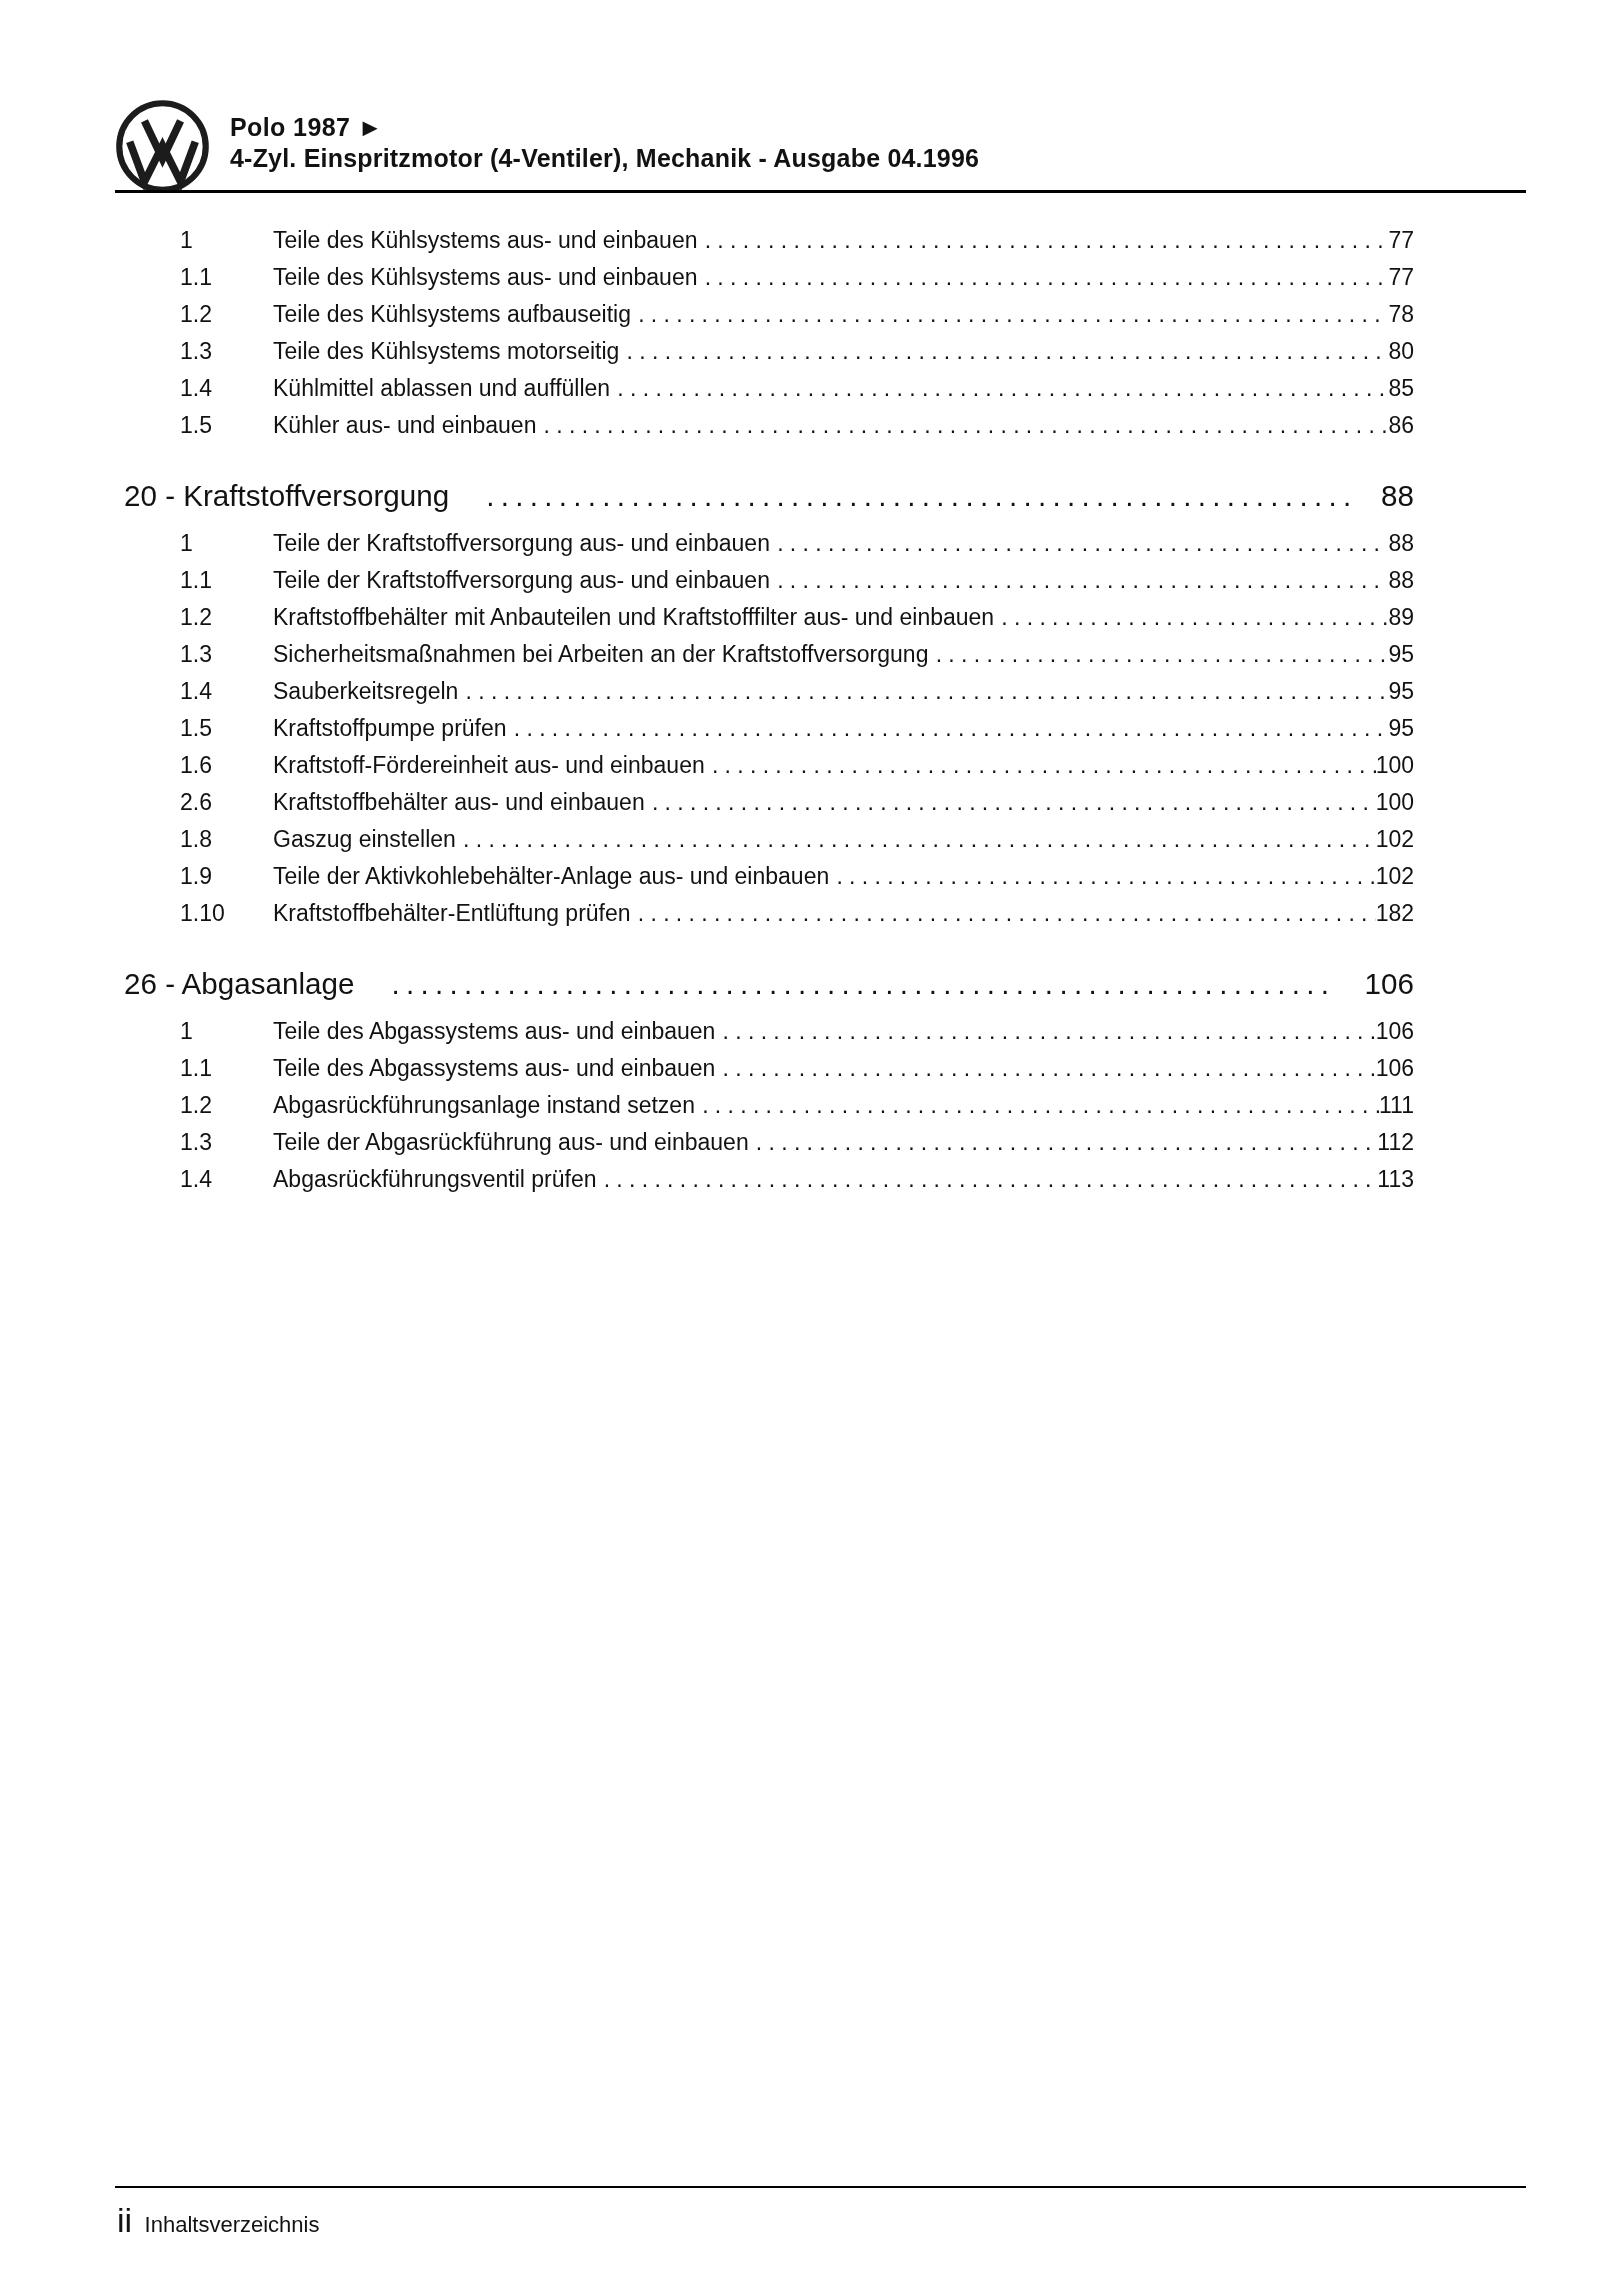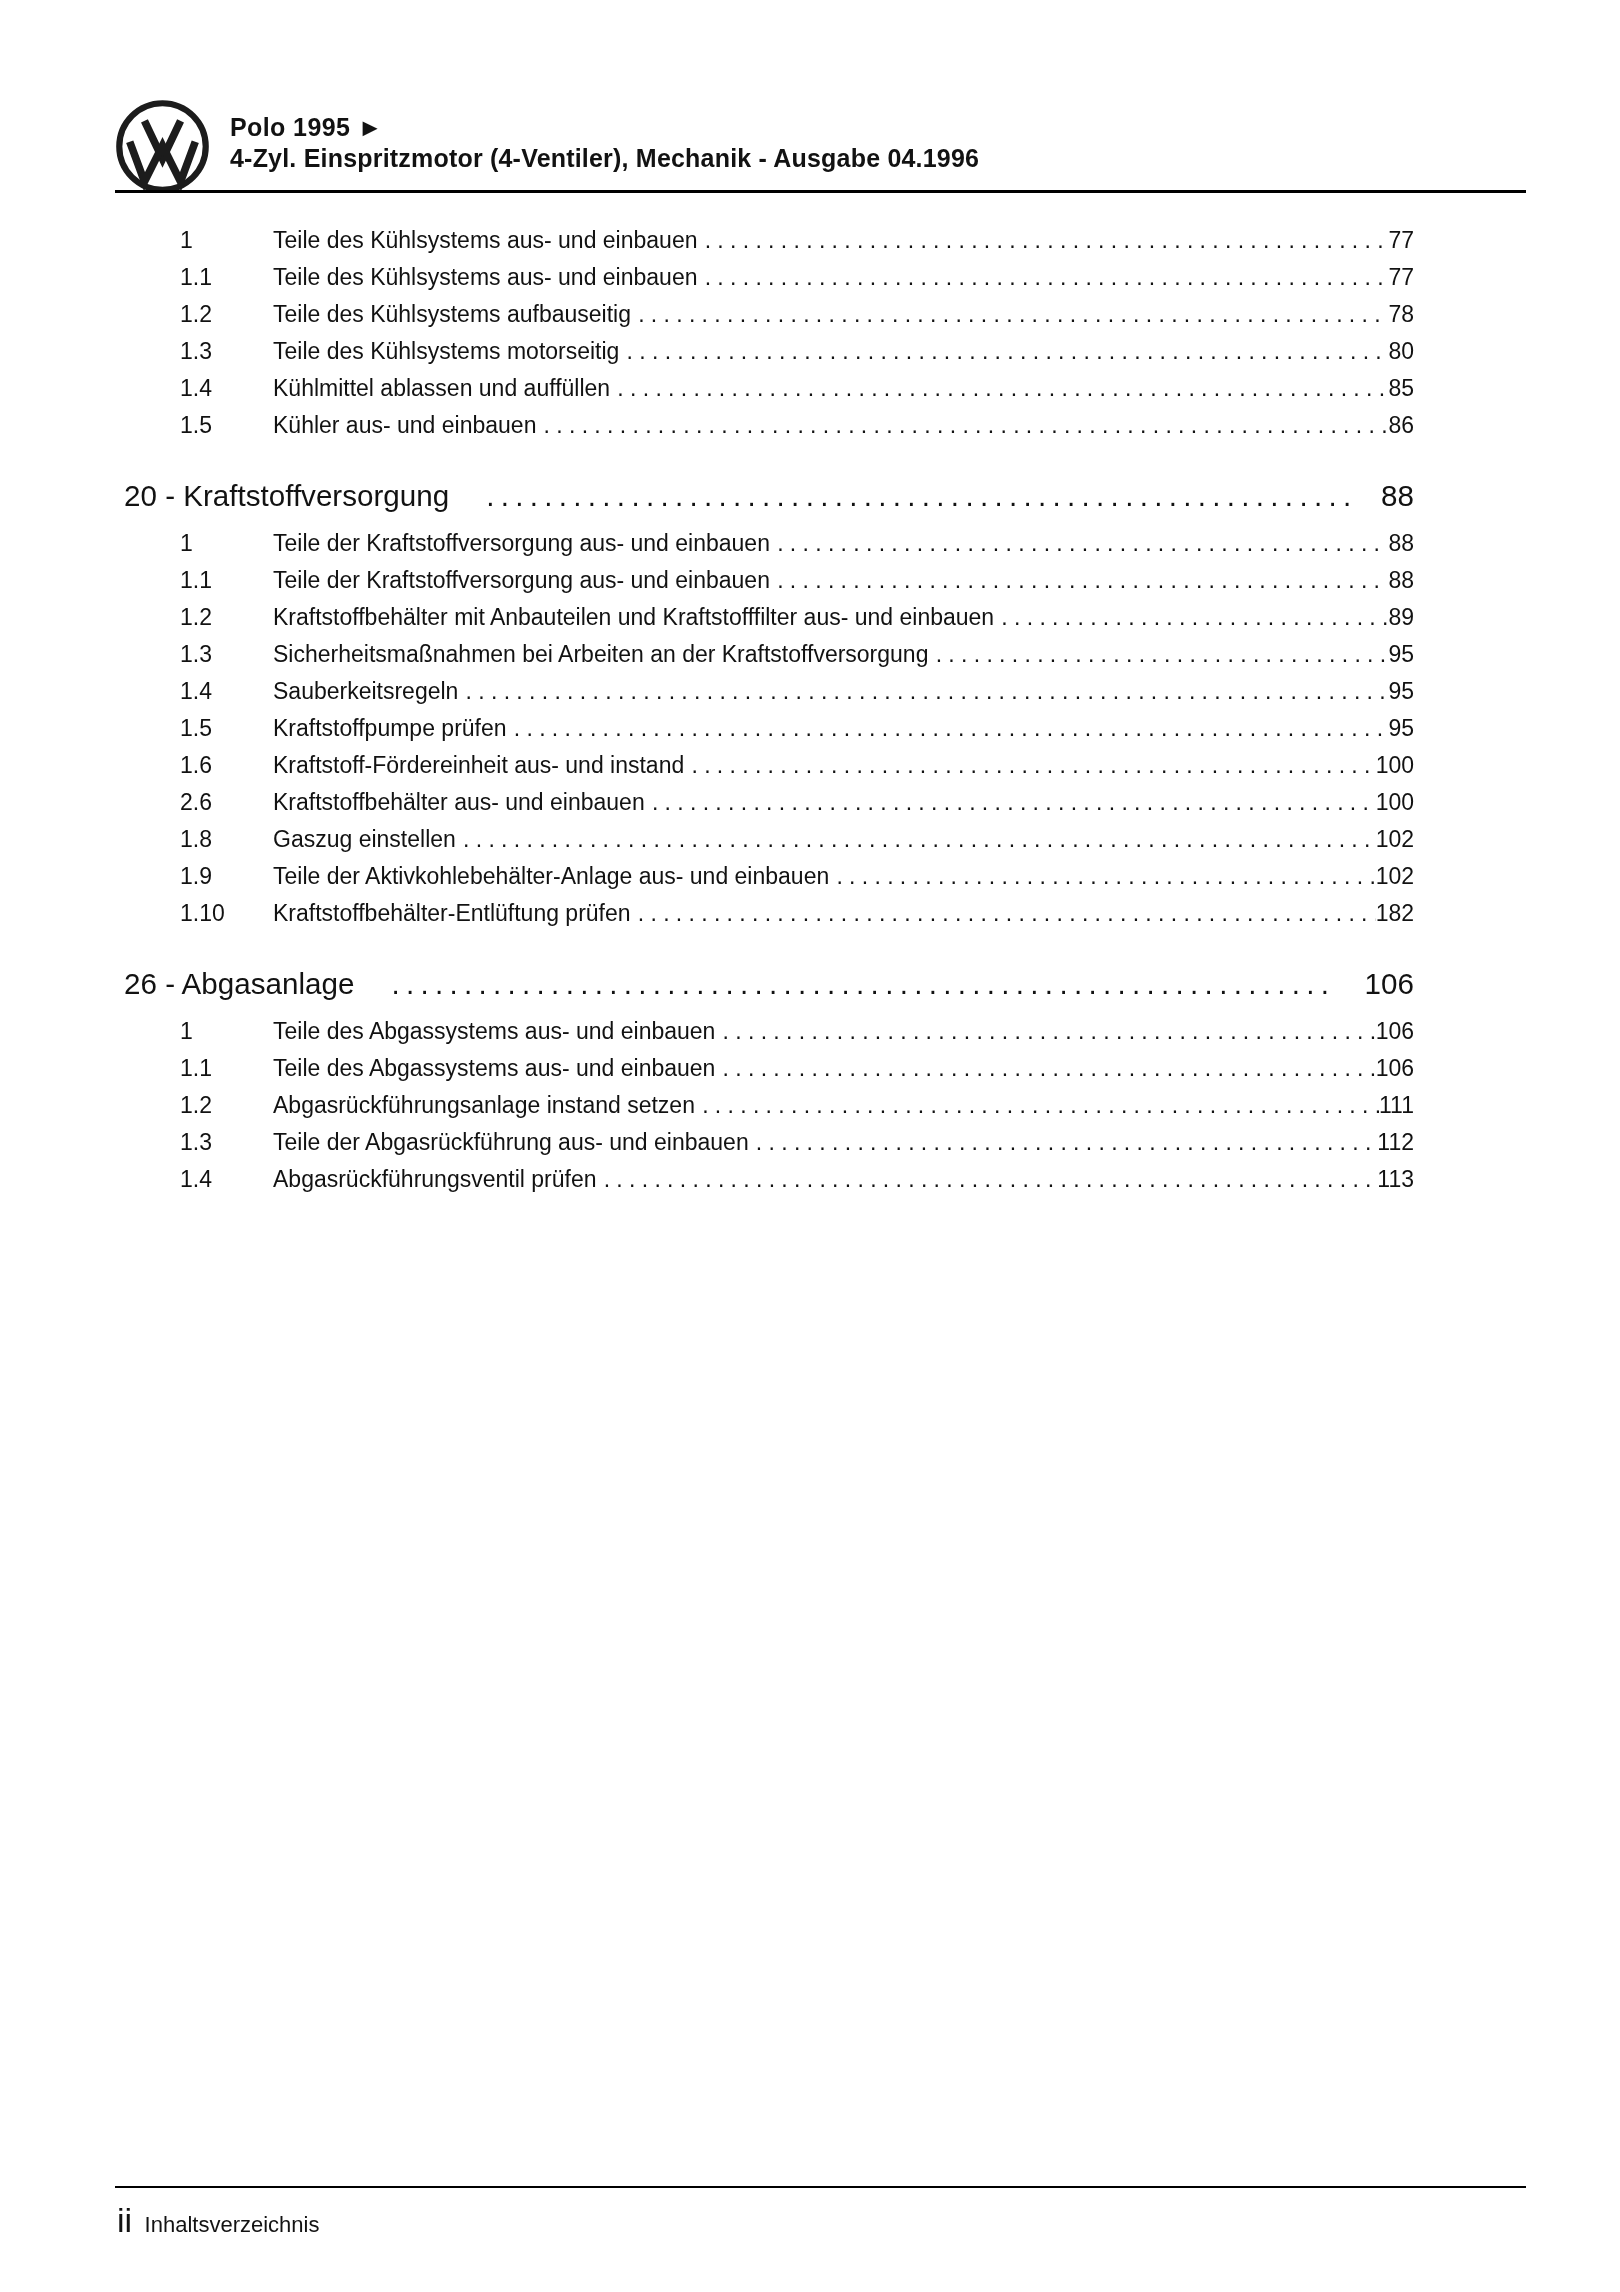--- a/index.html
+++ b/index.html
@@ -71,21 +71,21 @@
 
 <div class="page">
 
   <svg class="logo" viewBox="0 0 100 100" aria-hidden="true">
     <circle cx="50" cy="50" r="45.5" fill="none" stroke="#1c1c1c" stroke-width="6.5"></circle>
     <polyline points="31,23 50,63 69,23" fill="none" stroke="#1c1c1c" stroke-width="8"></polyline>
     <polyline points="15.5,45 31,87 50,49 69,87 84.5,45" fill="none" stroke="#1c1c1c" stroke-width="8"></polyline>
   </svg>
 
   <div class="header-text">
-    <div class="header-model">Polo 1995 ►</div>
+    <div class="header-model">Polo 1987 ►</div>
     <div class="header-sub">4-Zyl. Einspritzmotor (4-Ventiler), Mechanik - Ausgabe 04.1996</div>
   </div>
 
   <div class="rule rule-header"></div>
 
   <div class="toc">
       <div class="toc-section">
         <div class="toc-row toc-line">
           <span class="toc-num">1</span>
           <span class="toc-title">Teile des Kühlsystems aus- und einbauen</span>
@@ -160,21 +160,21 @@
           <span class="toc-page">95</span>
         </div>
         <div class="toc-row toc-line">
           <span class="toc-num">1.5</span>
           <span class="toc-title">Kraftstoffpumpe prüfen</span>
           <span class="toc-leader">................................................................................................................................................................................................................................................................................................................................</span>
           <span class="toc-page">95</span>
         </div>
         <div class="toc-row toc-line">
           <span class="toc-num">1.6</span>
-          <span class="toc-title">Kraftstoff-Fördereinheit aus- und instand</span>
+          <span class="toc-title">Kraftstoff-Fördereinheit aus- und einbauen</span>
           <span class="toc-leader">................................................................................................................................................................................................................................................................................................................................</span>
           <span class="toc-page">100</span>
         </div>
         <div class="toc-row toc-line">
           <span class="toc-num">2.6</span>
           <span class="toc-title">Kraftstoffbehälter aus- und einbauen</span>
           <span class="toc-leader">................................................................................................................................................................................................................................................................................................................................</span>
           <span class="toc-page">100</span>
         </div>
         <div class="toc-row toc-line">

